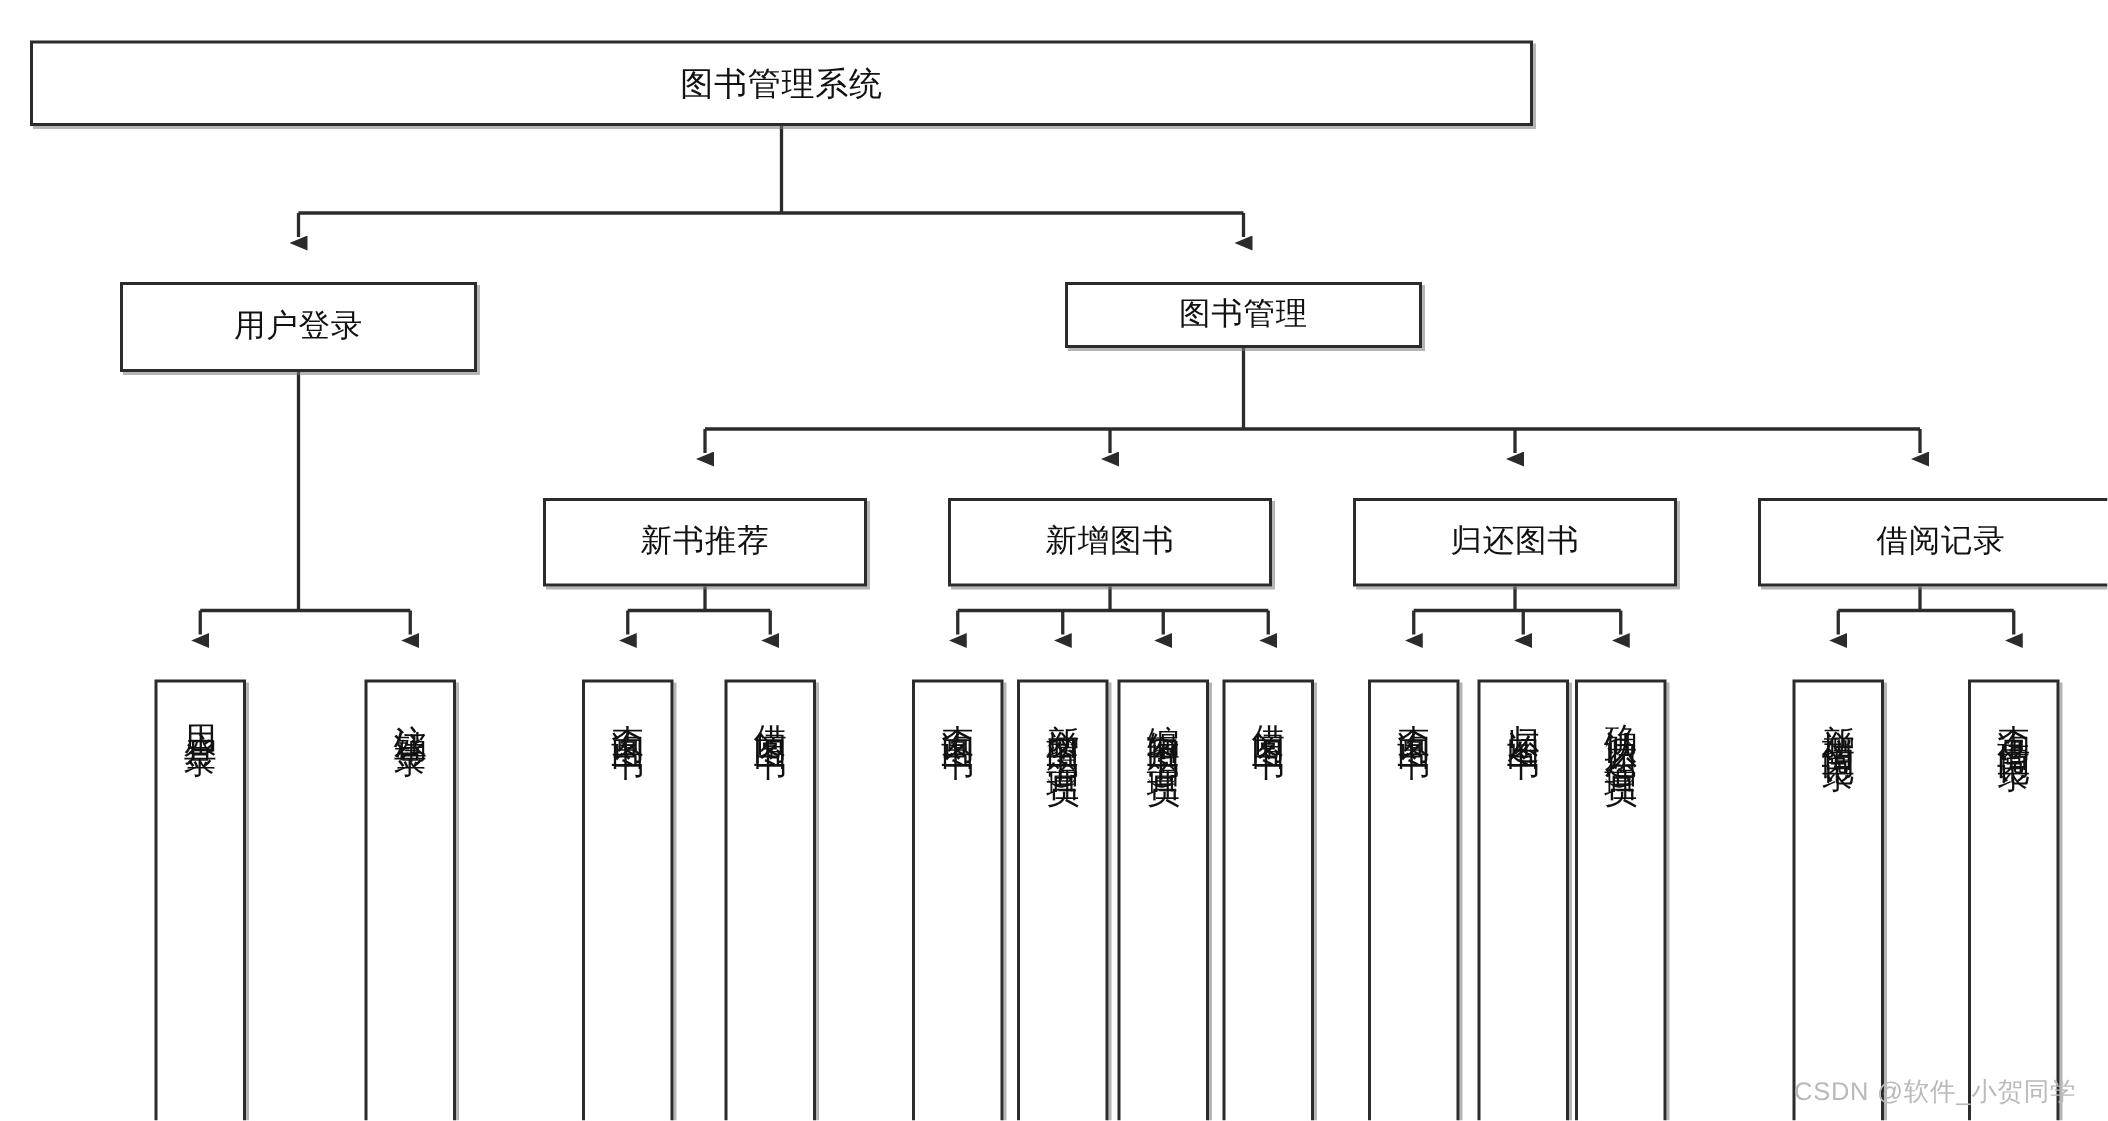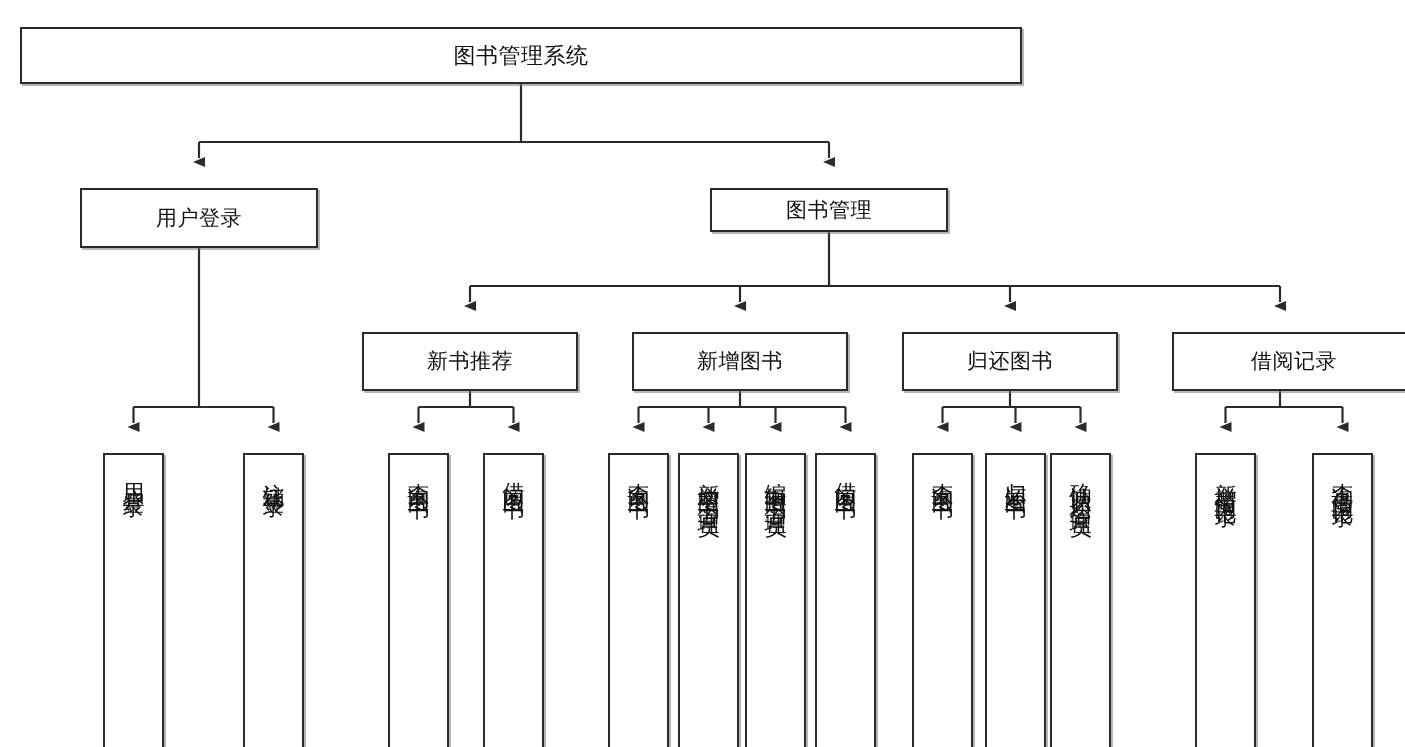--- a/index.html
+++ b/index.html
@@ -174,14 +174,15 @@
         <span class="lbl">确认归还（管理员）</span>
       </div>
       <div class="node vert" style="left: 1195px; top: 437px; width: 61px; height: 297px;">
         <span class="lbl">新增借阅记录</span>
       </div>
       <div class="node vert" style="left: 1312px; top: 437px; width: 61px; height: 297px;">
         <span class="lbl">查询借阅记录</span>
       </div>
     </div>
 
+  <div class="watermark" style="left: 1196px; top: 716px;">CSDN @软件_小贺同学</div>
 
 </div>
 
 </body></html>

